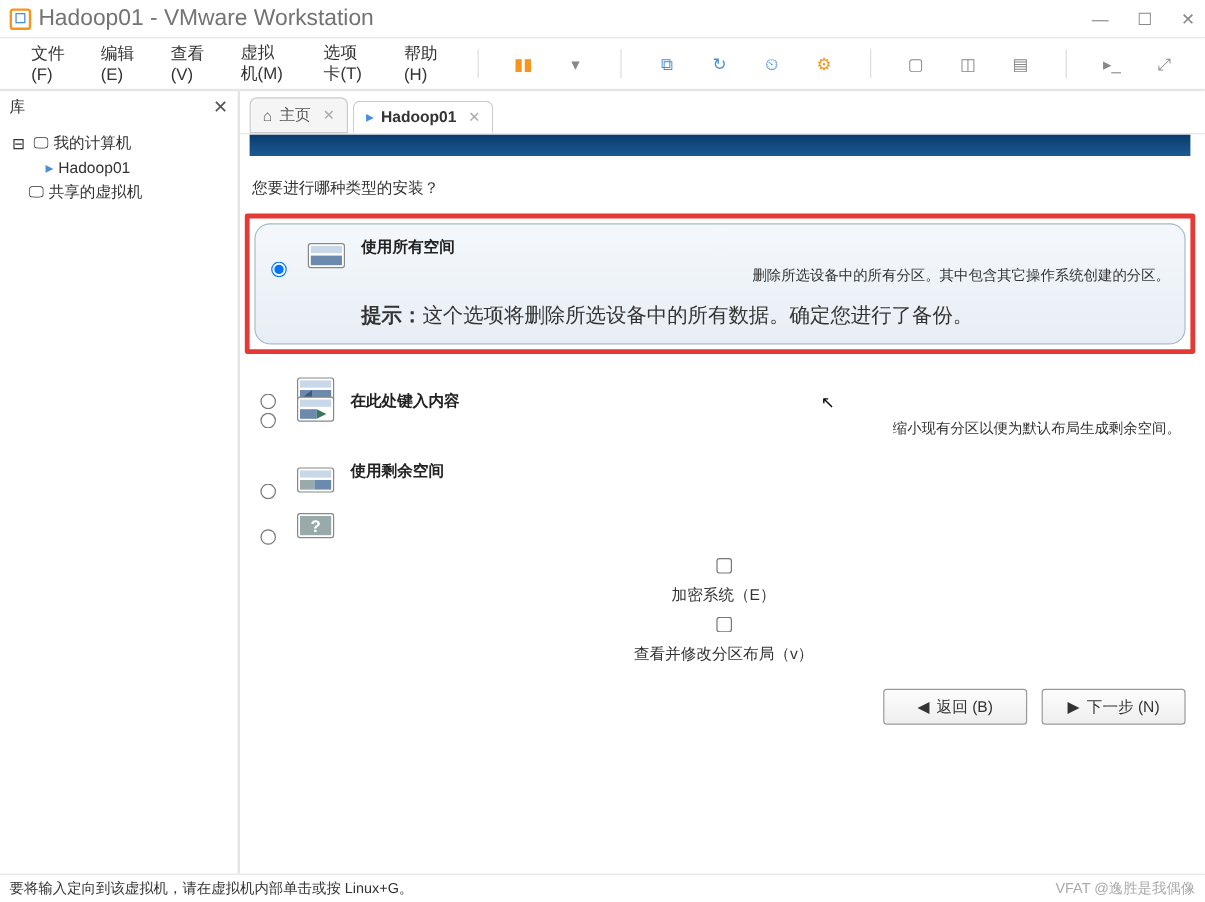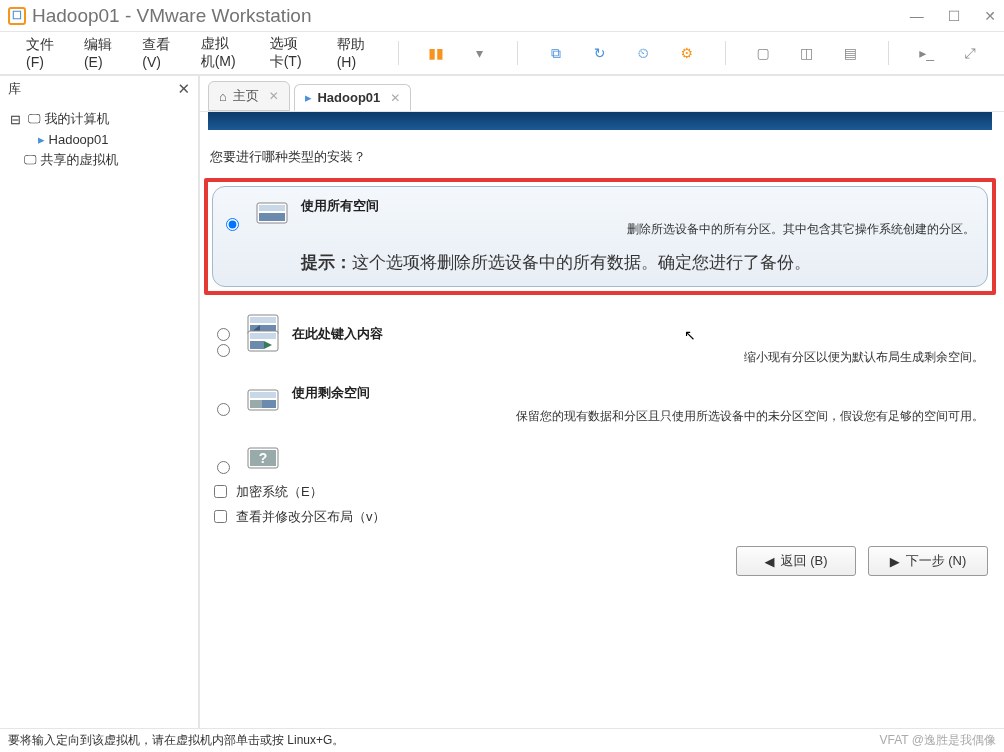--- a/index.html
+++ b/index.html
@@ -41,21 +41,21 @@
   .radio-col { position:absolute; left: 8px; top: 28px; }
   .plain .radio-col { top: 22px; }
   .option-icon { width:34px; height:34px; position:absolute; left: 42px; top: 10px; }
   .plain .option-icon { left: 42px; top: 6px; }
   .option-body { margin-left: 48px; }
   .option-title { font-weight: bold; font-size: 13px; margin-bottom: 4px; color:#222; }
   .option-desc { font-size: 12px; color:#333; line-height:1.7;text-align:right; }
   .option-hint { margin-top: 12px; font-size: 17px; color:#333; }
   .option-desc b, .option-hint b { font-weight:bold; }
   .checks { margin: 30px 0 0 6px; font-size: 13px; color:#333; }
-  .checks label { display:flex; align-items:center; gap:6px; margin-bottom:6px;}
+  .checks label { display:flex; align-items:center; gap:6px; margin-bottom:6px;flex-direction:column;}
   .nav-btns { display:flex; justify-content:flex-end; gap:12px; margin-top: 20px; padding-right: 8px;}
   .nav-btn { border:1px solid #999; background:linear-gradient(#fdfdfd,#eee); padding:5px 16px; border-radius:3px; font-size:13px; display:flex; align-items:center; gap:6px; min-width:120px; justify-content:center;}
   .statusbar { height:24px; border-top:1px solid #e5e5e5; display:flex; align-items:center; padding:0 8px; font-size:12px; color:#333;}
   .statusbar .right { margin-left:auto; color:#aaa; font-size:12px;}
   .cursor { position:absolute; pointer-events:none; font-size:14px; color:#000; }
 </style>
 </head>
 <body>
 
 <div class="titlebar">
@@ -178,21 +178,20 @@
       <div class="option-plain plain">
         <div class="radio-col"><input type="radio" style=""></div>
         <svg class="option-icon" viewBox="0 0 34 34">
             <rect x="2" y="6" width="30" height="20" rx="2" fill="#fff" stroke="#888"></rect>
             <rect x="4" y="8" width="26" height="6" fill="#c8d8e8"></rect>
             <rect x="4" y="16" width="12" height="8" fill="#9aa"></rect>
             <rect x="16" y="16" width="14" height="8" fill="#6b8aad"></rect>
           </svg>
         <div class="option-body">
           <div class="option-title">使用剩余空间</div>
-          <div class="option-desc">保留您的现有数据和分区且只使用所选设备中的未分区空间，假设您有足够的空间可用。</div>
         </div>
       </div>
 
       <div class="option-plain plain">
         <div class="radio-col"><input type="radio" style=""></div>
         <svg class="option-icon" viewBox="0 0 34 34">
             <rect x="2" y="6" width="30" height="20" rx="2" fill="#fff" stroke="#888"></rect>
             <rect x="4" y="8" width="26" height="16" fill="#9aa"></rect>
             <text x="17" y="21" text-anchor="middle" fill="#fff" font-size="14" font-weight="bold">?</text>
           </svg>

